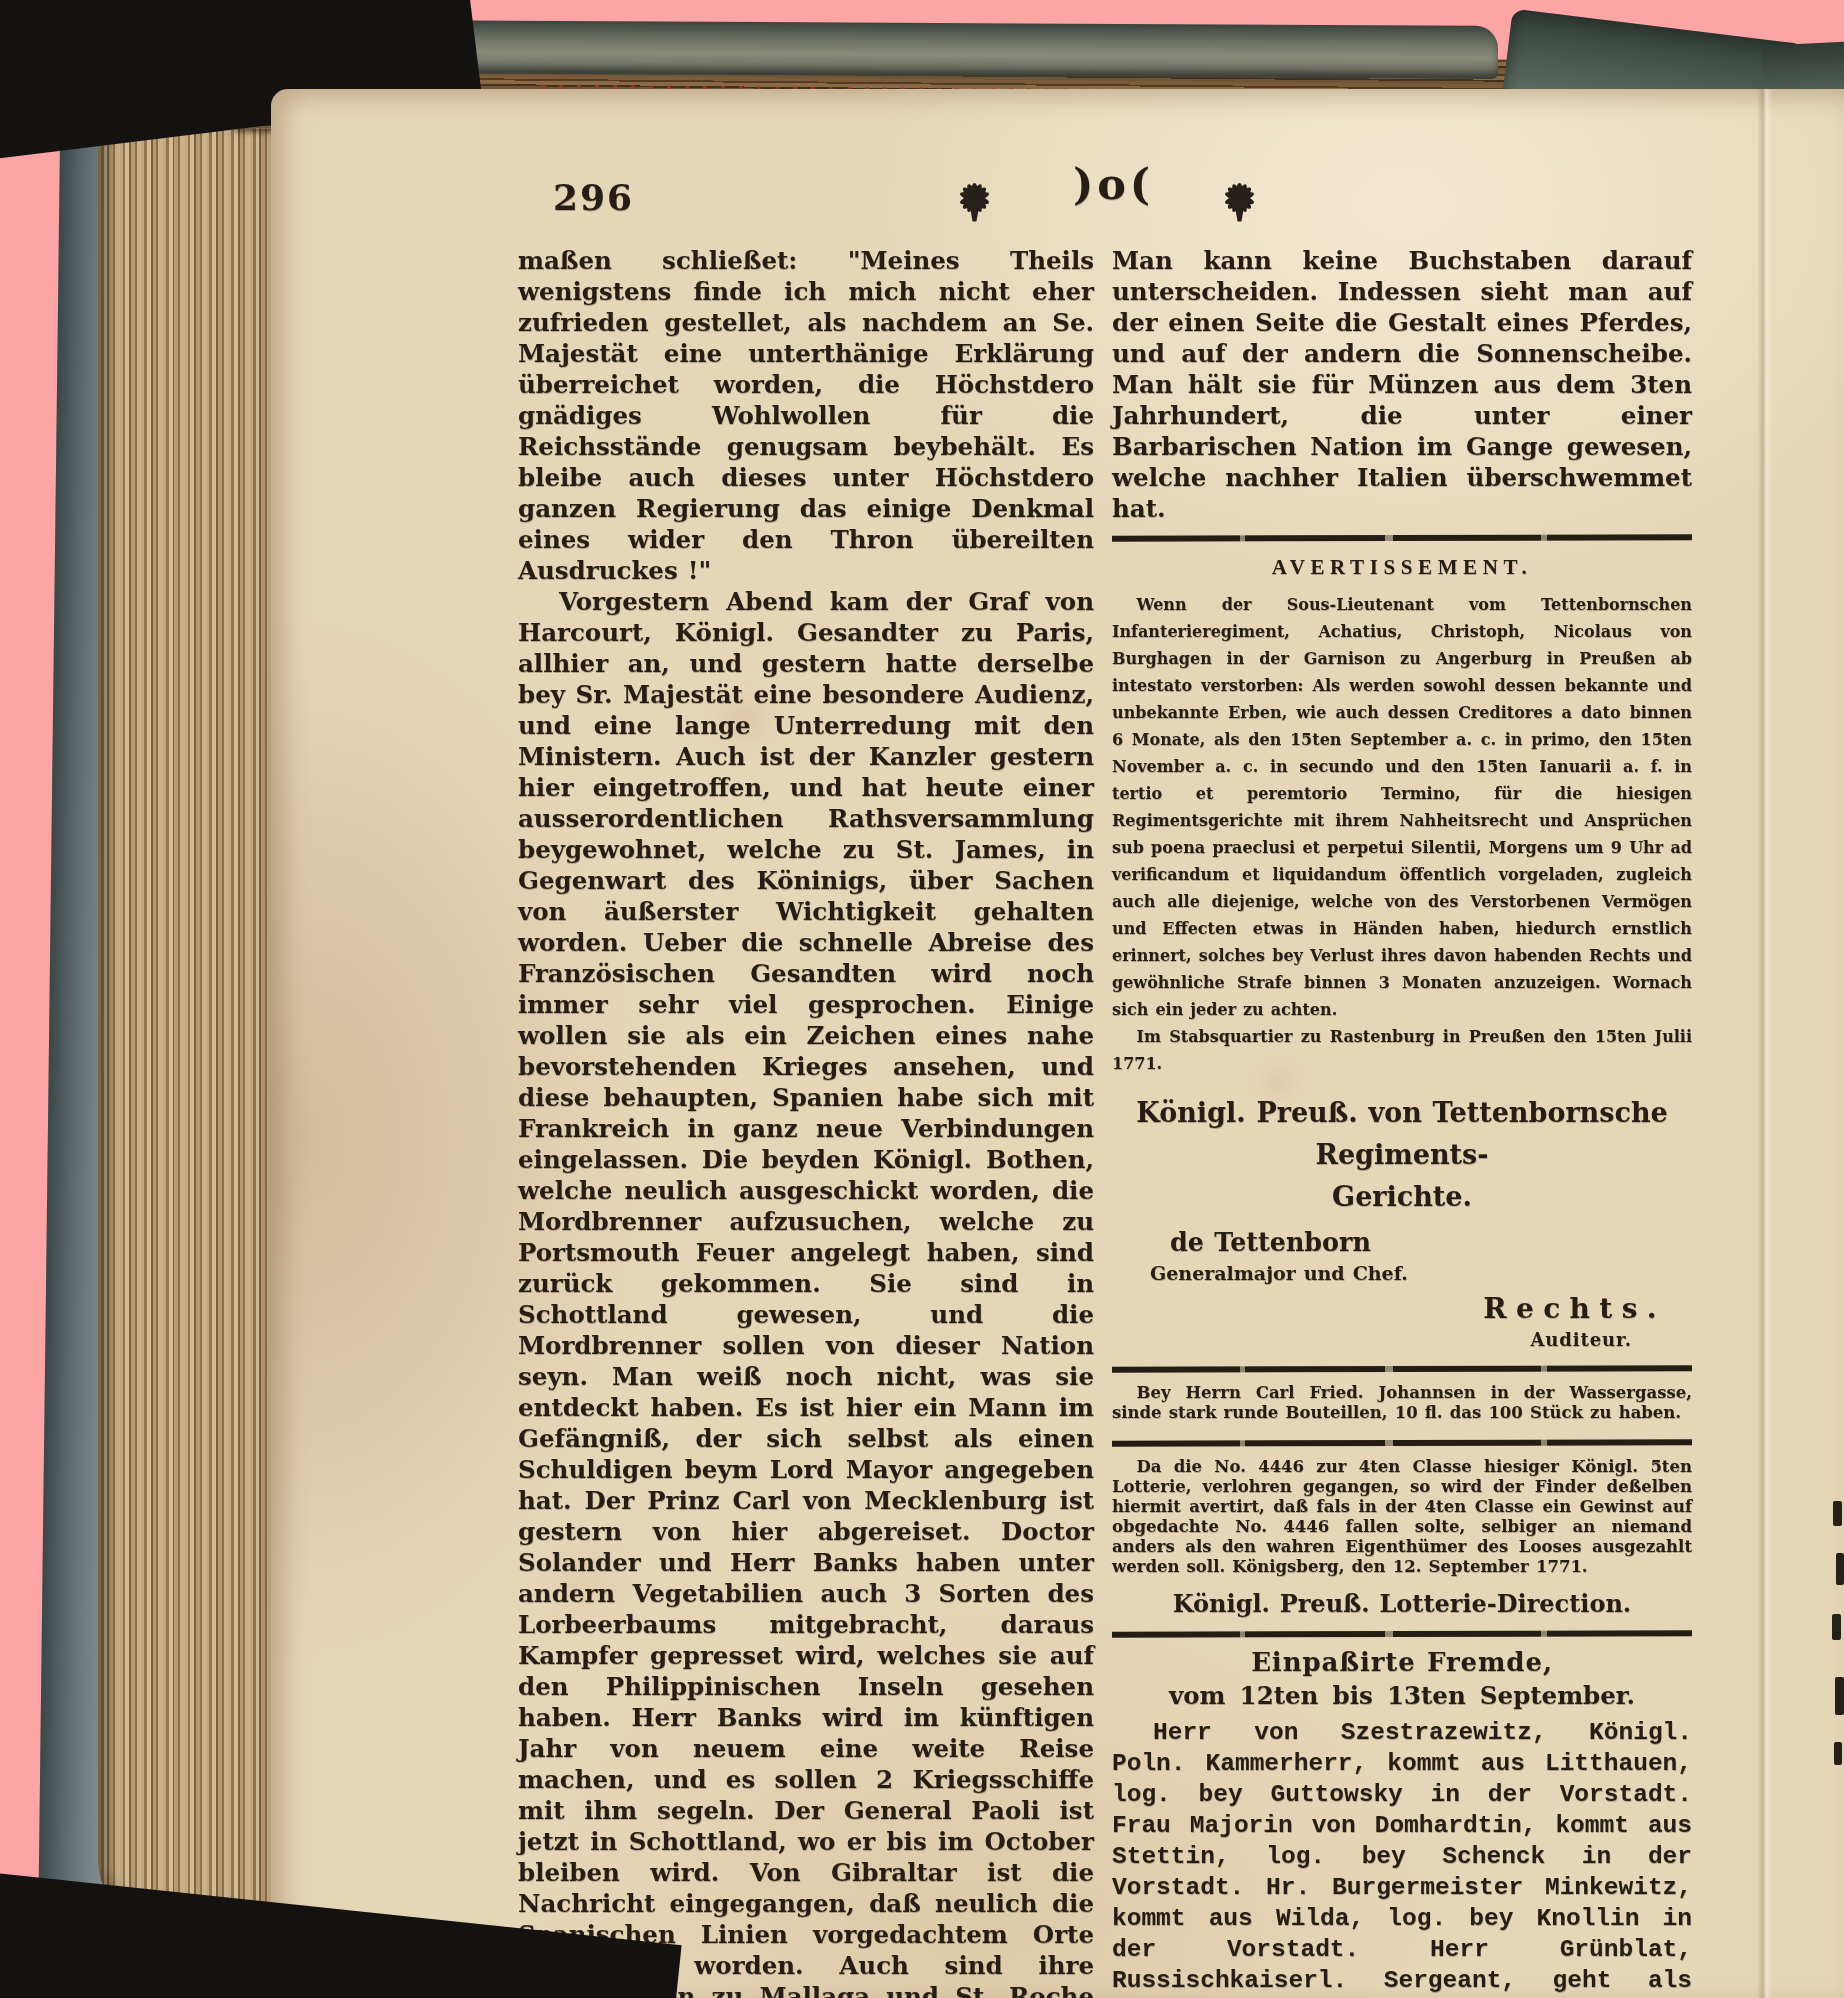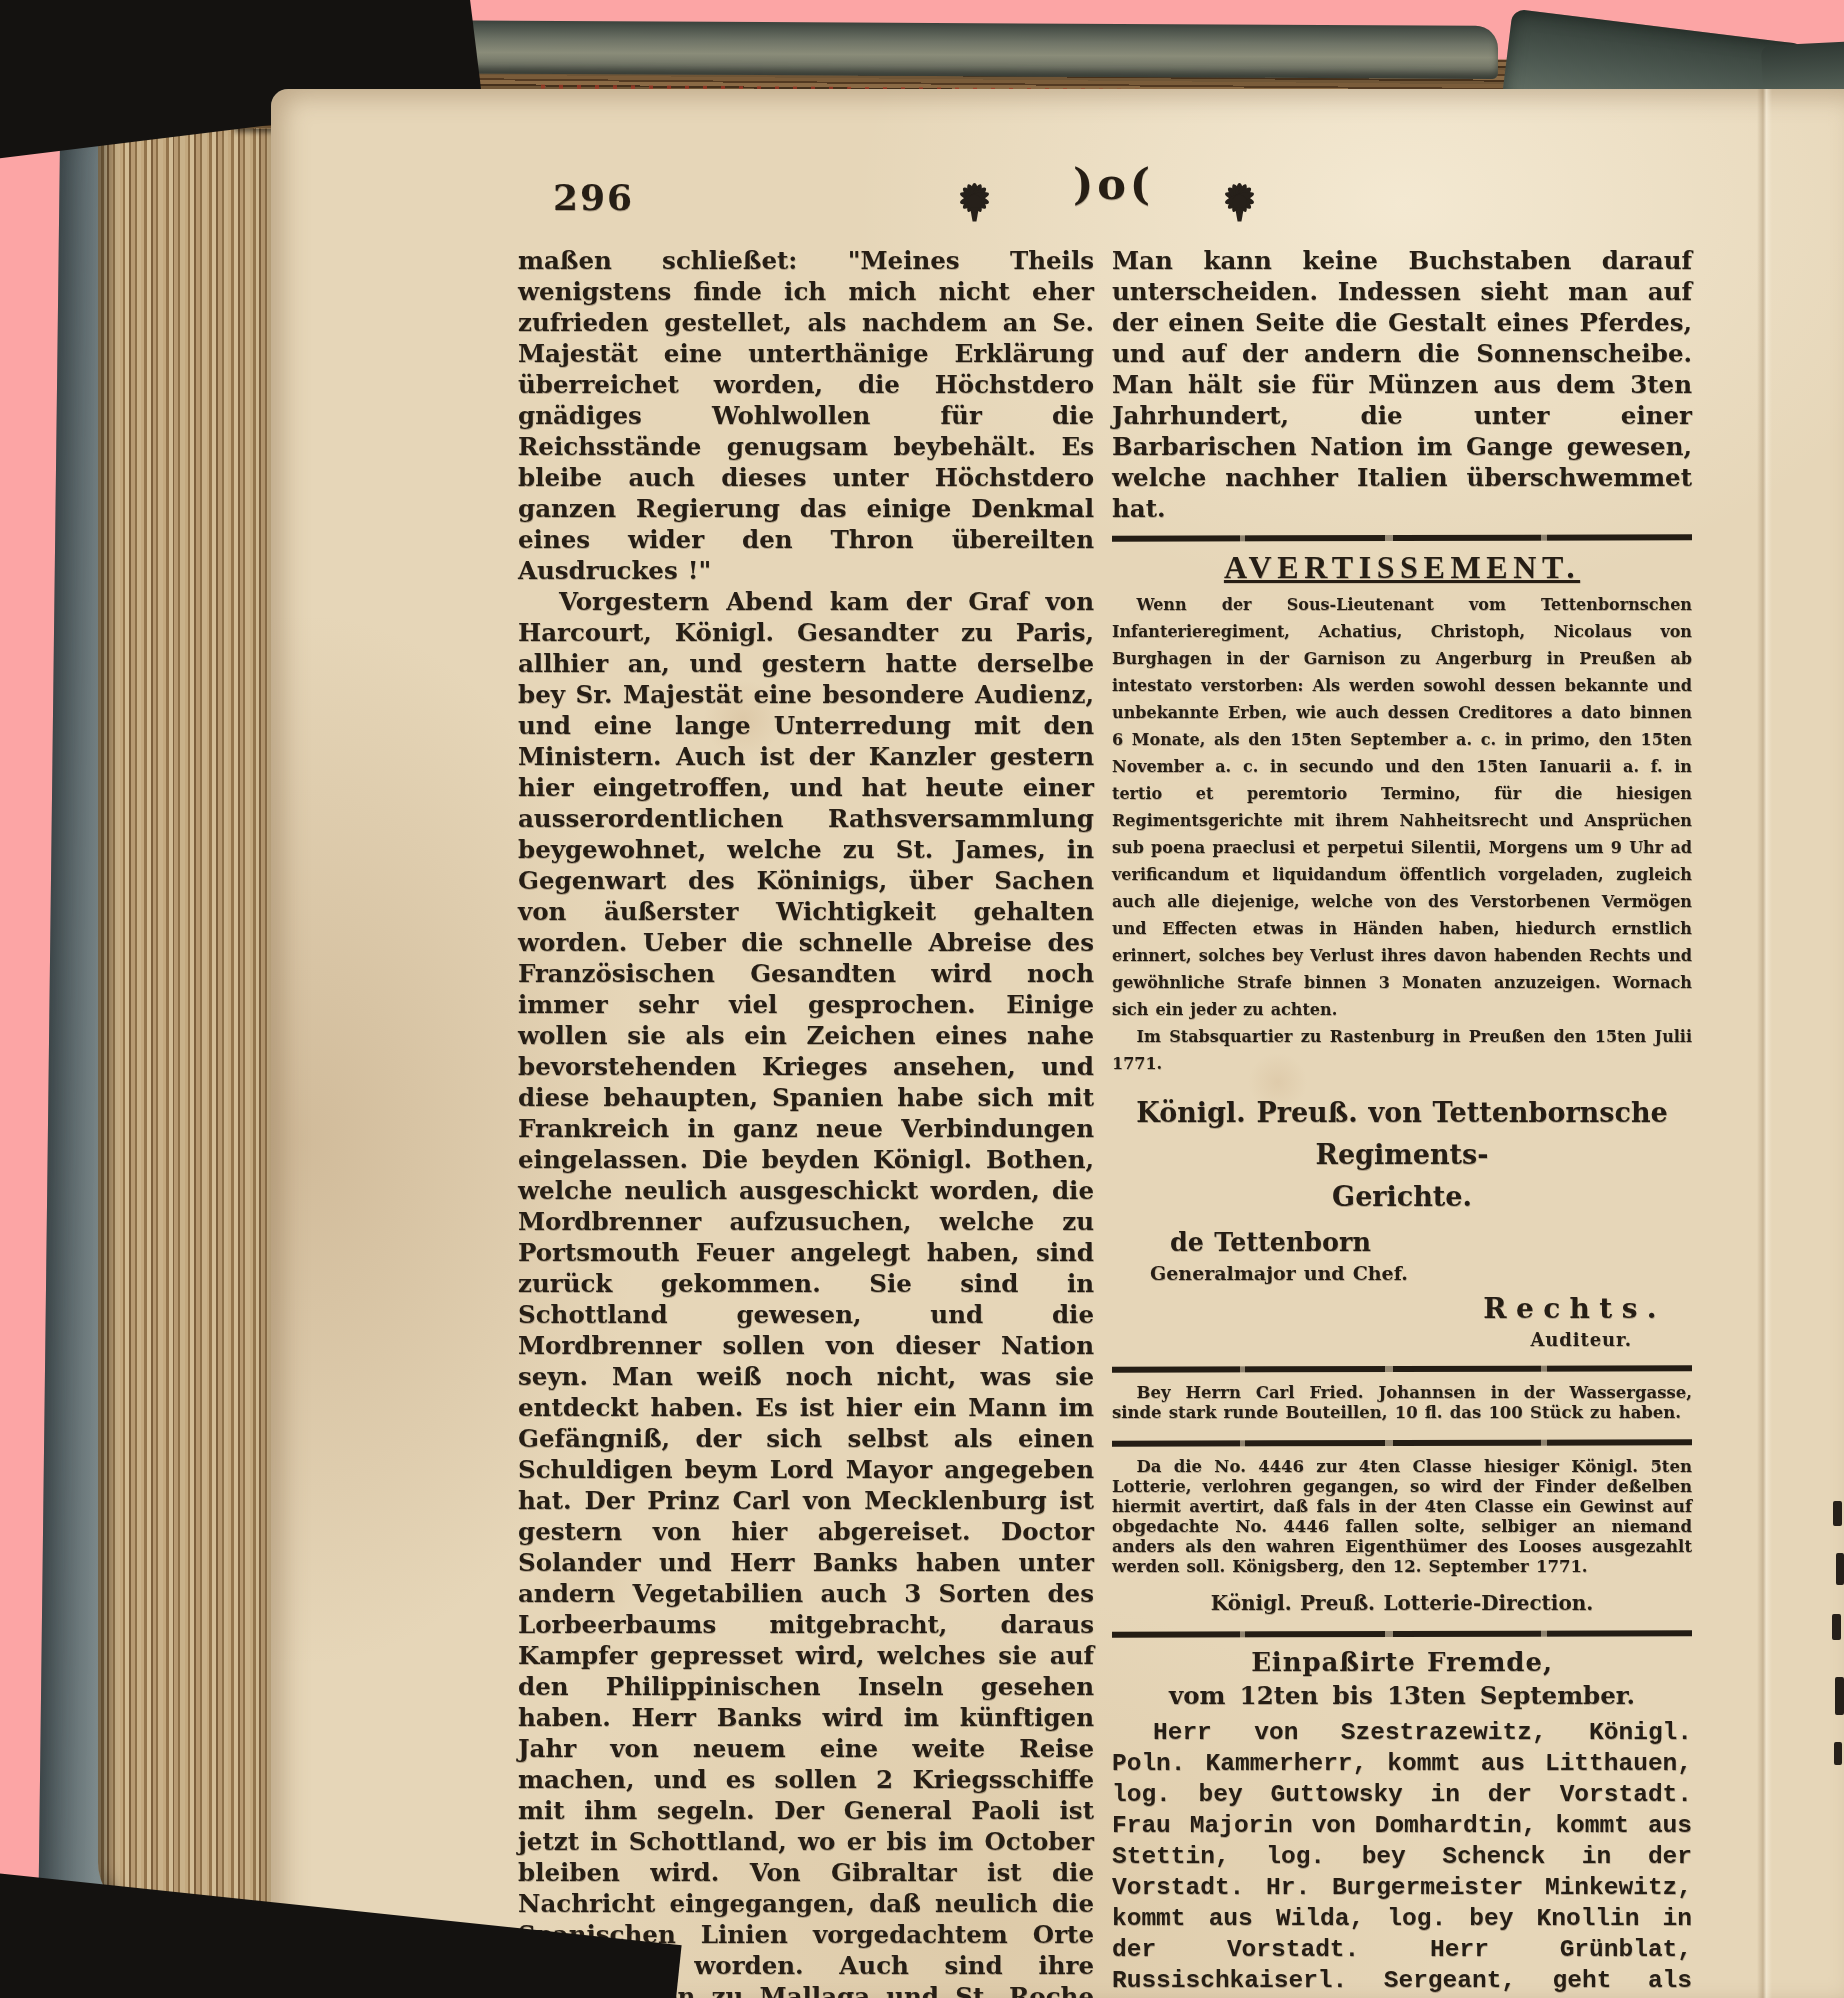--- a/index.html
+++ b/index.html
@@ -82,32 +82,32 @@
   .col p{margin:0;}
   .indent{text-indent:41px;}
   .headline{text-align:center;font-size:25.4px;letter-spacing:1.4px;
             margin:13px 0 9.4px 0 !important;}
   .rule{height:5.6px;border:none;margin:11.3px 0;
     background:linear-gradient(90deg,
       #241d14 0 22%,rgba(36,29,20,.45) 22% 23%,#241d14 23% 47%,
       rgba(36,29,20,.4) 47% 48.5%,#241d14 48.5% 74%,
       rgba(36,29,20,.45) 74% 75%,#241d14 75% 100%);
     transform:rotate(-0.15deg);}
-  .avert-title{text-align:center;font-size:32px;letter-spacing:5.6px;
-      font-family:"Liberation Serif","DejaVu Serif",serif;margin:5.6px 0 7.5px 0 !important;text-decoration:underline;}
+  .avert-title{text-align:center;font-size:21px;letter-spacing:5.6px;
+      font-family:"Liberation Serif","DejaVu Serif",serif;margin:5.6px 0 7.5px 0 !important;}
   .smalltxt{font-size:16px;line-height:27px;}
   .adtxt{font-size:16.5px;line-height:20px;}
   .ti-sm{text-indent:24.5px;}
   .court-lines{text-align:center;font-size:27px;line-height:42px;margin-top:15px !important;}
   .sig-name{margin:9.4px 0 0 58px !important;font-size:25.4px;text-align:left;}
   .sig-role{margin:0 0 0 38px !important;font-size:19px;text-align:left;}
   .sig-aud{text-align:right;margin:3.8px 26px 0 0 !important;font-size:28px;letter-spacing:9.4px;}
   .sig-aud-role{text-align:right;margin:0 60px 0 0 !important;font-size:18px;letter-spacing:0.9px;}
   .center-line{text-align:center;}
-  .lot-dir{font-size:20px;margin-top:11.3px !important;}
+  .lot-dir{font-size:24px;margin-top:11.3px !important;}
   .fremde-title{font-size:26px;margin-top:9.4px !important;letter-spacing:0.9px;}
   .fremde-sub{font-size:24.5px;margin-top:1.9px !important;word-spacing:5.6px;}
   .fremde-body{margin-top:5.6px !important;font-family:Liberation Mono, monospace;}
   .colophon{font-size:23px;line-height:29px;padding:0 7.5px;margin-top:9.4px !important;}
 </style>
 </head>
 <body>
 
 <div class="stage">
 

